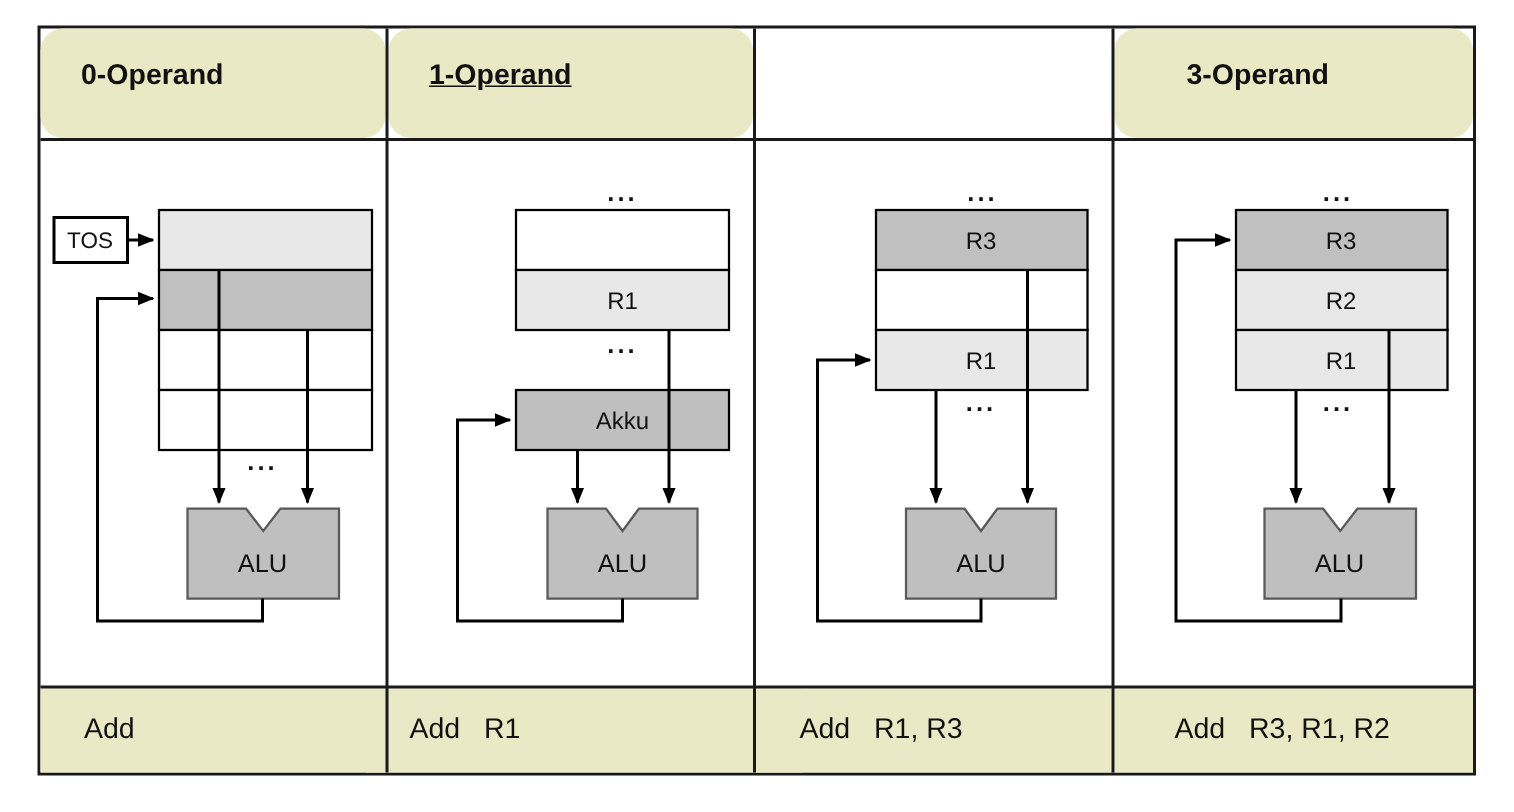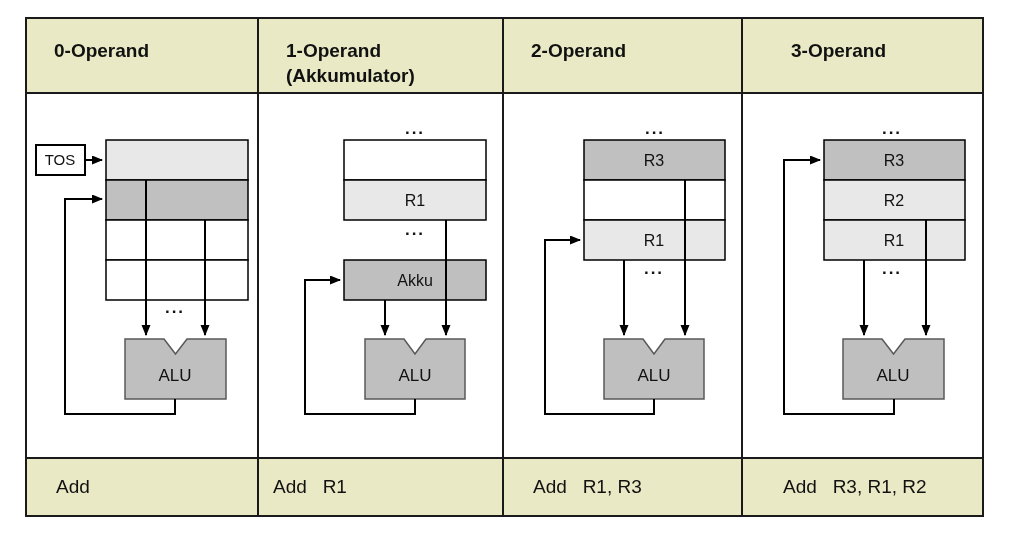--- a/index.html
+++ b/index.html
@@ -9,21 +9,21 @@
     font-family:"Liberation Sans", sans-serif; color:#111111; overflow:hidden;
   }
   .table {
     position:absolute; left:25px; top:17px; width:959px; height:500px;
     border:2px solid #1a1a1a; background:#ffffff;
   }
   .vsep { position:absolute; top:0; width:2px; height:496px; background:#1a1a1a; }
   .hsep { position:absolute; left:0; width:955px; height:2px; background:#1a1a1a; }
   .hcell {
     position:absolute; top:0; height:73px; background:#e9e9c5;
-    padding:19px 0 0 27px; font-size:19px; font-weight:bold; line-height:25px;
+    padding:19px 0 0 27px; font-size:19px; font-weight:bold; line-height:25px;border-radius:15px;
   }
   .icell {
     position:absolute; top:440px; height:56px; background:#e9e9c5;
     display:flex; align-items:center; padding-left:29px;
     font-size:19px; white-space:pre;
   }
   .diag { position:absolute; top:75px; height:365px; }
   svg text { font-family:"Liberation Sans", sans-serif; fill:#111111; }
   .cellLabel { font-size:16px; }
   .aluLabel  { font-size:17px; }
@@ -32,26 +32,22 @@
 </style>
 </head>
 <body>
 
 <div class="stage">
   <div class="table">
 
     <div class="hcell" style="left:0; width:230px;">
       <div>0-Operand</div>
     </div>
-    <div class="hcell" style="left:232px; width:243px;">
+    <div class="hcell" style="left:232px; width:243px;text-decoration:underline;">
       <div>1-Operand</div>
-      <div>(Akkumulator)</div>
-    </div>
-    <div class="hcell" style="left:477px; width:237px;">
-      <div>2-Operand</div>
     </div>
     <div class="hcell" style="left:716px; width:239px;padding-left:48px;">
       <div>3-Operand</div>
     </div>
 
     <div class="icell" style="left:0; width:230px;text-align:right;">
       <span>Add</span>
     </div>
     <div class="icell" style="left:217px; width:291px;">
       <span>Add   R1</span>

